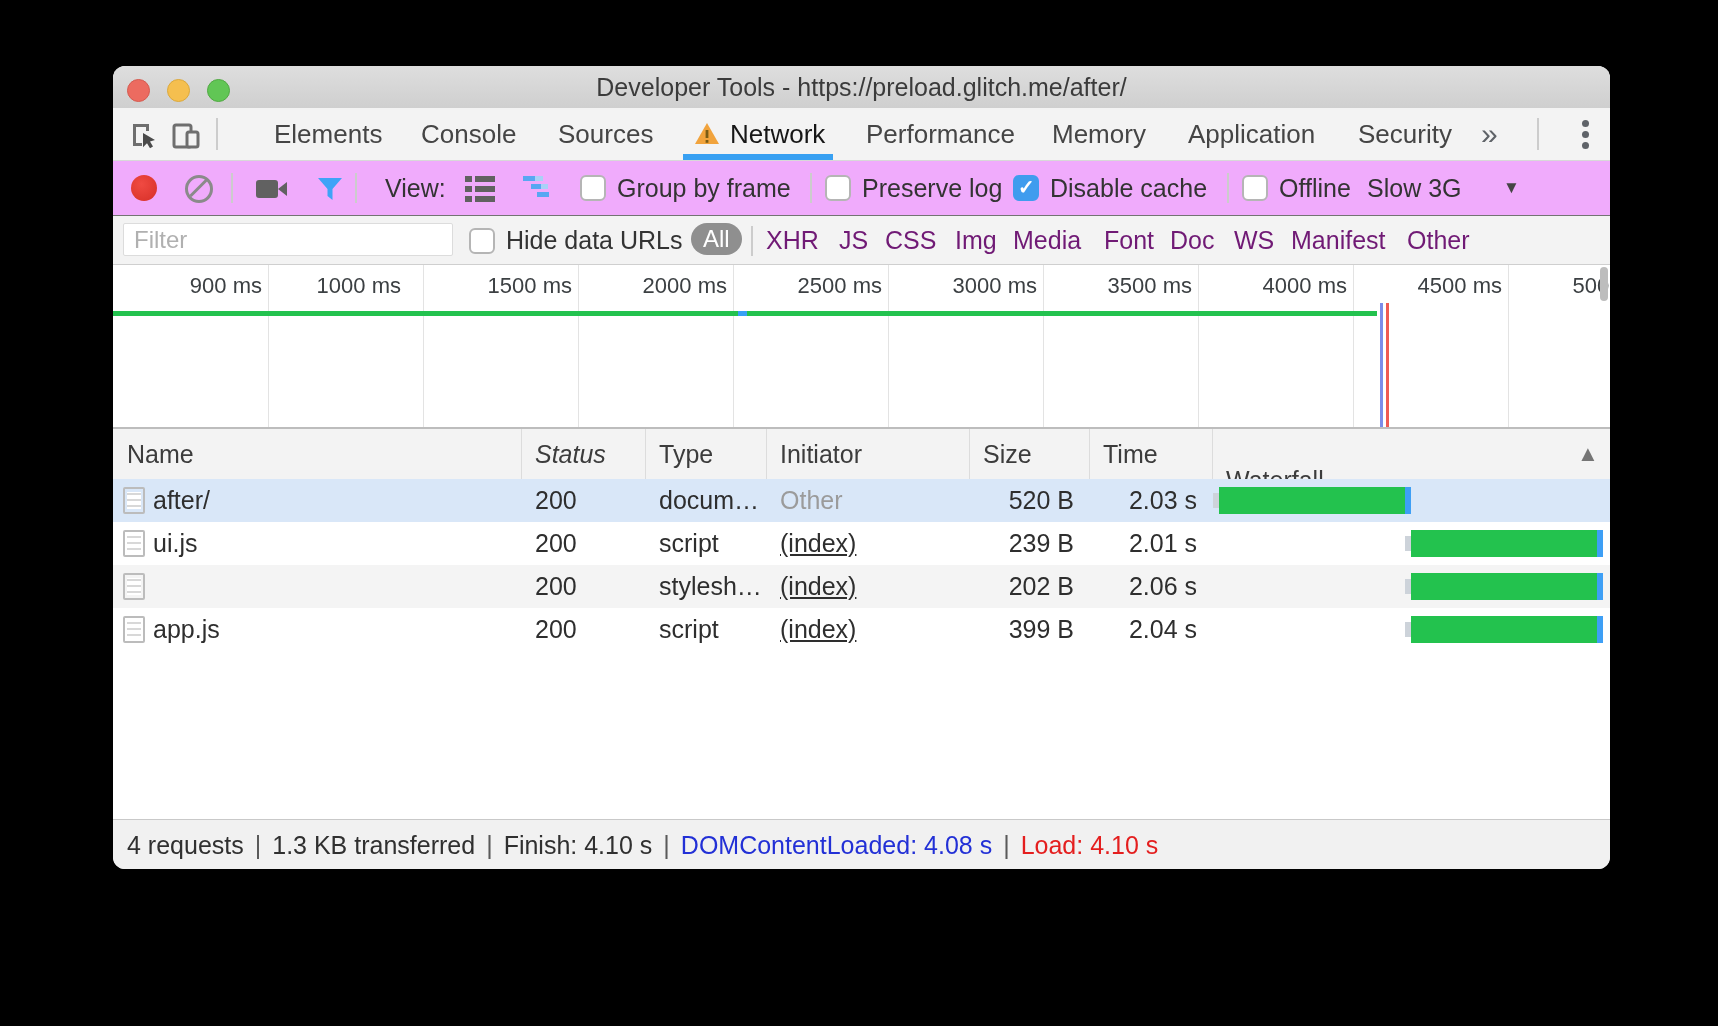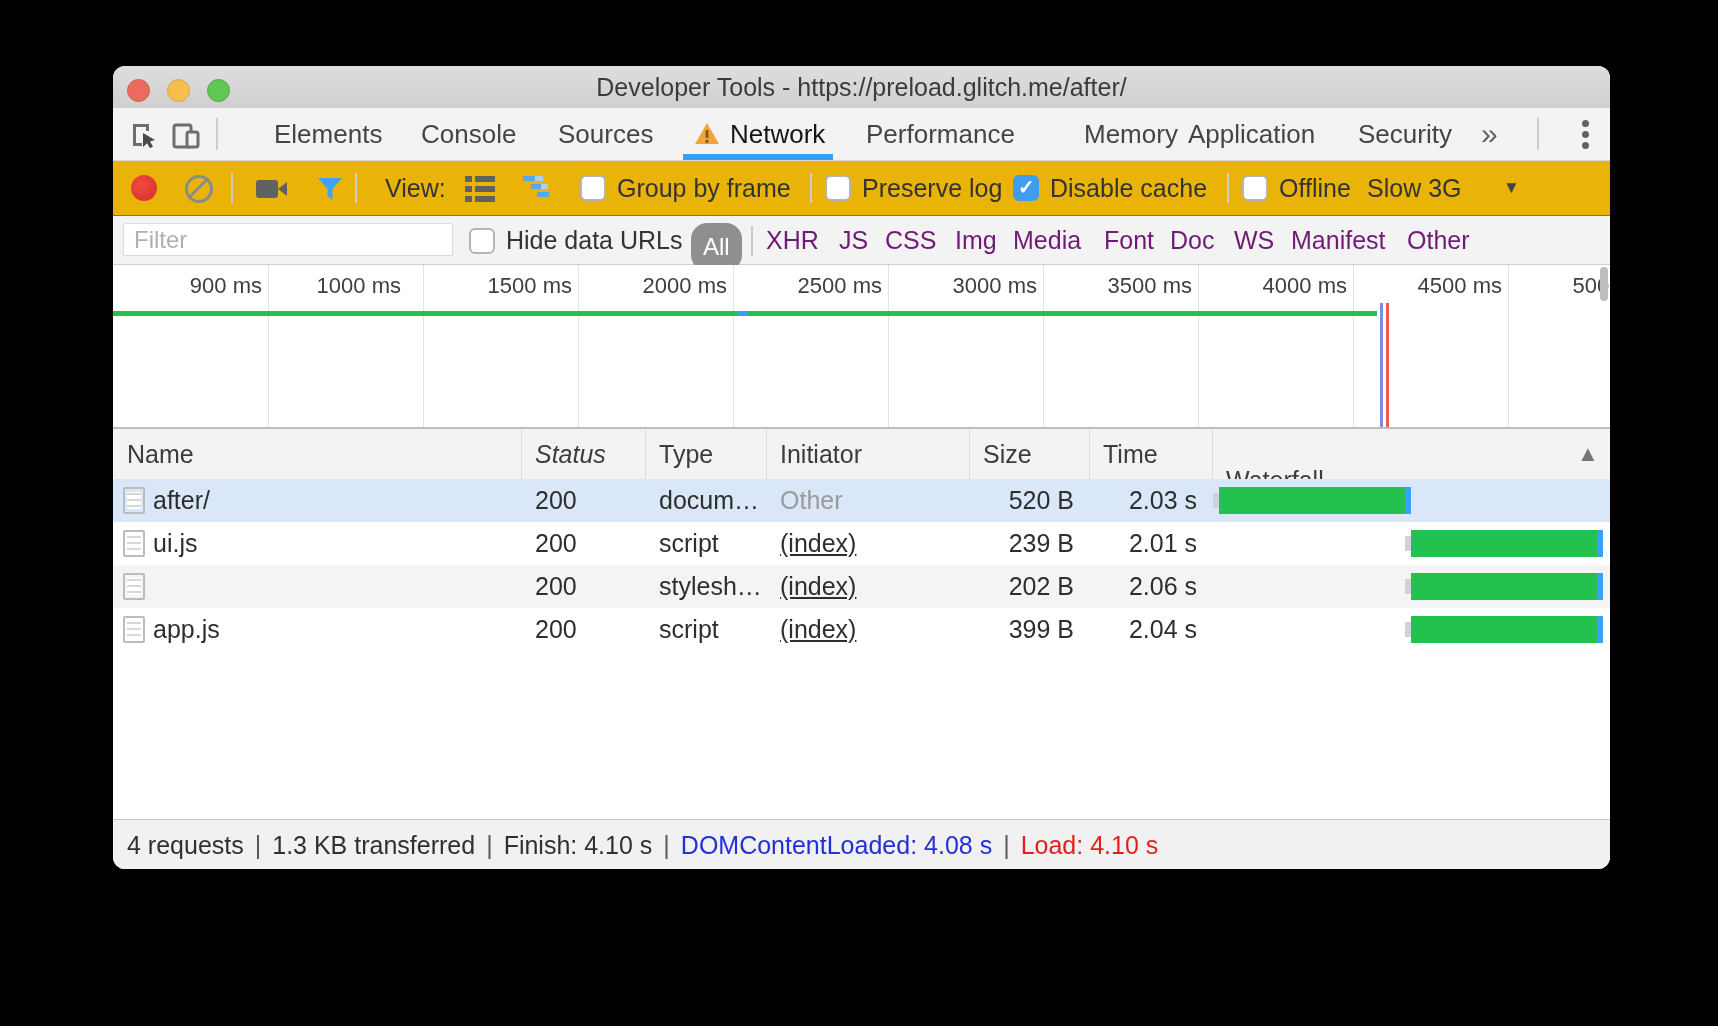--- a/index.html
+++ b/index.html
@@ -23,21 +23,21 @@
   .tabbar .tab.active{color:#161616;}
   .tab-underline{position:absolute;left:570px;top:46px;width:150px;height:6px;background:#38a0f2;}
   .ico-inspect{position:absolute;left:16px;top:12px;width:30px;height:30px;}
   .ico-device{position:absolute;left:58px;top:12px;width:30px;height:30px;}
   .vdiv{position:absolute;background:#ccc;width:2px;}
   .warn-ico{display:inline-block;width:26px;height:24px;vertical-align:-3px;margin-right:10px;}
   .chev{position:absolute;top:0;height:52px;line-height:52px;font-size:30px;color:#5f6368;letter-spacing:-6px;}
   .kebab{position:absolute;top:8px;width:8px;}
   .kebab i{display:block;width:7px;height:7px;border-radius:50%;background:#5f6368;margin:4px auto;}
   
-  .toolbar{position:absolute;left:0;top:95px;width:100%;height:54px;background:#eab308;
+  .toolbar{position:absolute;left:0;top:95px;width:100%;height:54px;background:#f0abfc;
     border-bottom:2px solid #737373;}
   .toolbar .lbl{position:absolute;top:0;height:54px;line-height:54px;font-size:25px;color:#333;}
   .rec{position:absolute;left:18px;top:14px;width:26px;height:26px;border-radius:50%;
     background:radial-gradient(circle at 40% 35%,#f04a42,#d62f27);}
   .block{position:absolute;left:72px;top:14px;width:22px;height:22px;border:3px solid #8a8a8a;border-radius:50%;}
   .block::after{content:"";position:absolute;left:-1px;top:8px;width:24px;height:3px;background:#8a8a8a;
     transform:rotate(-45deg);}
   .cam{position:absolute;top:19px;width:34px;height:20px;}
   .cam .body{position:absolute;left:0;top:0;width:22px;height:18px;background:#616161;border-radius:3px;}
   .cam .lens{position:absolute;left:22px;top:2px;width:0;height:0;border-top:7px solid transparent;
@@ -49,21 +49,21 @@
   .drop-arrow{position:absolute;top:0;height:54px;line-height:54px;font-size:17px;color:#444;}
   
   .filterrow{position:absolute;left:0;top:150px;width:100%;height:48px;background:#f3f3f3;
     border-bottom:1px solid #cfcfcf;}
   .filter-input{position:absolute;left:10px;top:7px;width:330px;height:33px;background:#fff;
     border:1px solid #dcdcdc;border-radius:2px;font-size:24px;color:#333;padding:8px 10px;box-sizing:border-box;
     font-family:"Liberation Sans",sans-serif;}
   .filter-input::placeholder{color:#b0b0b0;}
   .filterrow .lbl{position:absolute;top:0;height:48px;line-height:48px;font-size:25px;color:#333;}
   .filterrow .cb{top:12px;}
-  .pill{position:absolute;top:7px;height:32px;line-height:32px;padding:8px 12px;border-radius:16px;
+  .pill{position:absolute;top:7px;height:32px;line-height:32px;padding:0 12px;border-radius:16px;
     background:#8f8f8f;color:#fff;font-size:24px;}
   .ftype{position:absolute;top:0;height:48px;line-height:48px;font-size:25px;color:#701a75;cursor:default;}
   
   .overview{position:absolute;left:0;top:199px;width:100%;height:162px;background:#fff;
     border-bottom:2px solid #bdbdbd;overflow:hidden;}
   .ruler-label{position:absolute;top:8px;width:140px;text-align:right;font-size:22px;color:#3c4043;}
   .gridline{position:absolute;top:0;bottom:0;width:1px;background:#e3e3e3;}
   .ov-greenline{position:absolute;top:46px;left:0;height:5px;background:#23c24e;}
   .ov-bluetick{position:absolute;top:46px;height:5px;width:9px;background:#37a0f5;}
   .ov-vline{position:absolute;top:38px;bottom:0;width:3px;}
@@ -125,21 +125,21 @@
       <div id="tabs-container">
           <div class="tab" style="left: 161px;">Elements</div>
           <div class="tab" style="left: 308px;">Console</div>
           <div class="tab" style="left: 445px;">Sources</div>
           <div class="tab active" style="left: 581px;"><svg viewBox="0 0 26 24" class="warn-ico">
               <path d="M13 1 L25 22 H1 Z" fill="#f1a33c"></path>
               <rect x="11.6" y="8" width="2.8" height="8" fill="#7a5c14"></rect>
               <rect x="11.6" y="18" width="2.8" height="2.8" fill="#7a5c14"></rect>
             </svg>Network</div>
           <div class="tab" style="left: 753px;">Performance</div>
-          <div class="tab" style="left: 939px; margin-left: 32px;">Memory</div>
+          <div class="tab" style="left: 939px;">Memory</div>
           <div class="tab" style="left: 1075px;">Application</div>
           <div class="tab" style="left: 1245px;">Security</div>
         </div>
       <div class="tab-underline"></div>
       <div class="chev" style="left:1368px;">»</div>
       <div class="vdiv" style="left:1424px;top:10px;height:32px;"></div>
       <div class="kebab" style="left:1468px;">
           <i></i>
           <i></i>
           <i></i>

